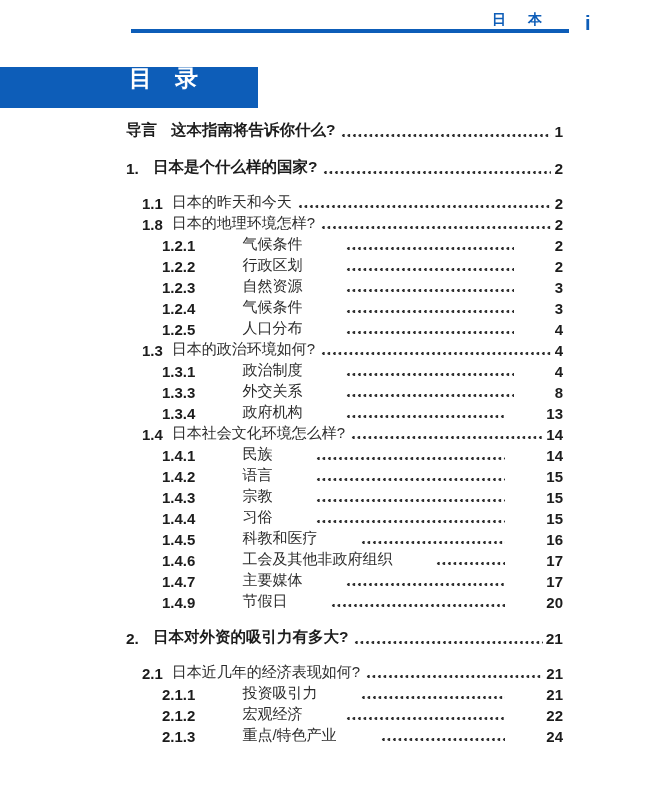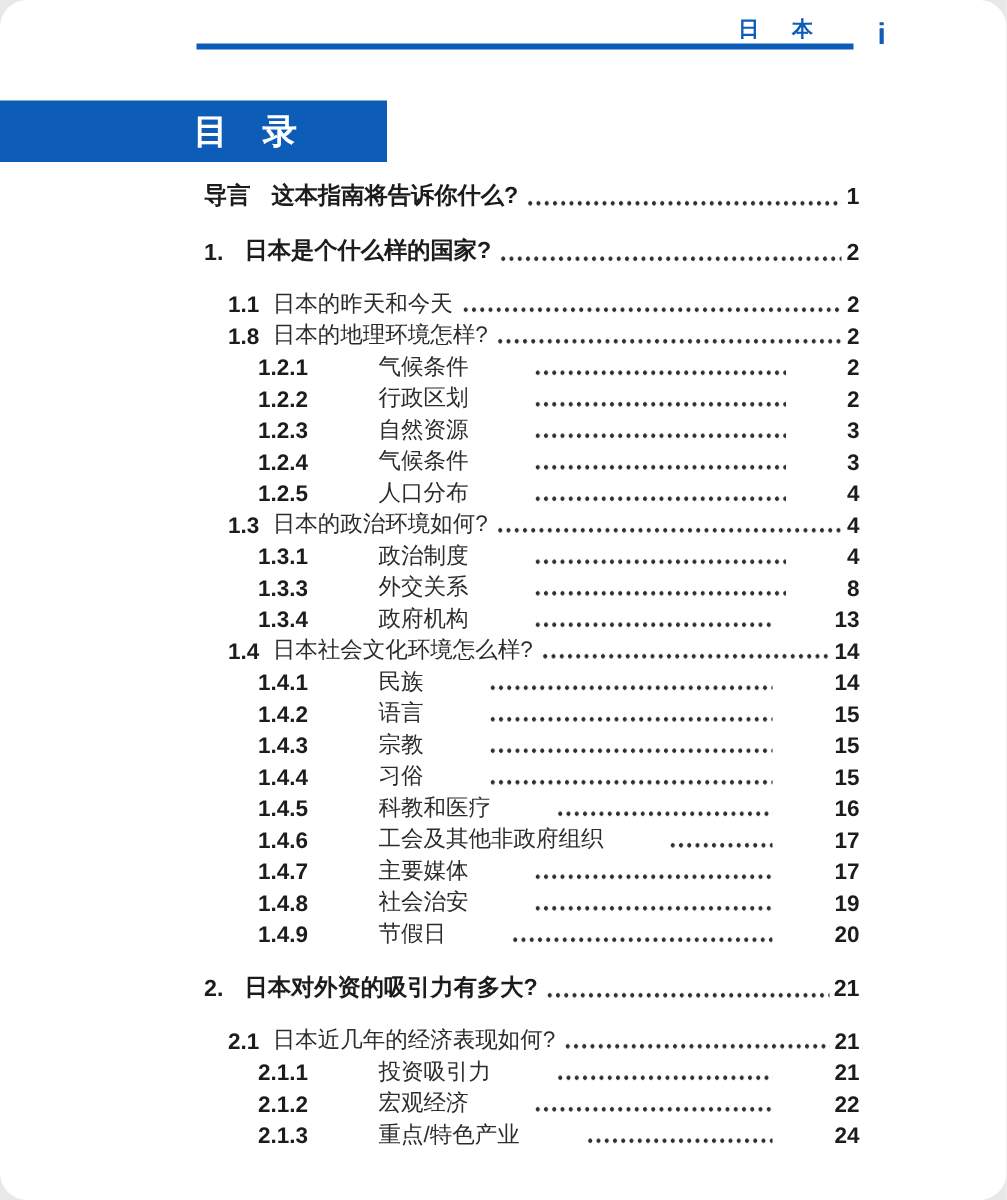--- a/index.html
+++ b/index.html
@@ -1,48 +1,47 @@
 <!DOCTYPE html>
 <html><head>
 <meta charset="utf-8">
 <style>
   html,body { margin:0; padding:0; background:#e8e8e8; }
   .page {
     position:relative; width:671px; height:800px; background:#ffffff;
     font-family:"Liberation Sans", sans-serif; overflow:hidden;
     margin:0 auto;
-    border-radius:18px;
   }
   
   .doc-title {
     position:absolute; top:11px; right:120px;
     color:#0d5db8; font-size:14px; font-weight:bold;
     letter-spacing:9px; white-space:pre;
   }
   .header-rule {
     position:absolute; left:131px; top:29px; width:438px; height:4px;
     background:#0d5db8;
   }
   .page-num {
     position:absolute; left:585px; top:12px;
     color:#0d5db8; font-size:20px; font-weight:bold;
   }
   
   .toc-banner {
     position:absolute; left:0; top:67px; width:258px; height:41px;
-    background:#0d5db8; display:flex; align-items:center;
+    background:#0d5db8; display:flex; align-items:flex-start;
     box-sizing:border-box; padding-left:129px;
   }
   .toc-banner .toc-title {
     color:#ffffff; font-size:23px; font-weight:bold; white-space:pre;
     line-height:1;
   }
   
   .toc {
-    position:absolute; left:136px; top:120px; width:437px;text-align:center;
+    position:absolute; left:126px; top:120px; width:437px;text-align:center;
   }
   .row {
     display:flex; align-items:flex-end; height:21px;
     font-size:15px; color:#2c2c2c; cursor:pointer;
   }
   .row.lvl0 { font-weight:bold; font-size:15.5px; color:#1c1c1c; }
   .row.lvl0.not-first { margin-top:16px; }
   .row.after-sec { margin-top:13px; }
   .row.lvl1 { padding-left:16px; }
   .row.lvl2 { padding-left:36px;gap:38px; }
@@ -189,26 +188,20 @@
         <span class="leader"></span>
         <span class="pageno">17</span>
       </div>
       <div class="row lvl2">
         <span class="num">1.4.7</span>
         <span class="label">主要媒体</span>
         <span class="leader"></span>
         <span class="pageno">17</span>
       </div>
       <div class="row lvl2">
-        <span class="num">1.4.8</span>
-        <span class="label">社会治安</span>
-        <span class="leader"></span>
-        <span class="pageno">19</span>
-      </div>
-      <div class="row lvl2">
         <span class="num">1.4.9</span>
         <span class="label">节假日</span>
         <span class="leader"></span>
         <span class="pageno">20</span>
       </div>
       <div class="row lvl0 not-first">
         <span class="num">2.</span>
         <span class="label">日本对外资的吸引力有多大?</span>
         <span class="leader"></span>
         <span class="pageno">21</span>

